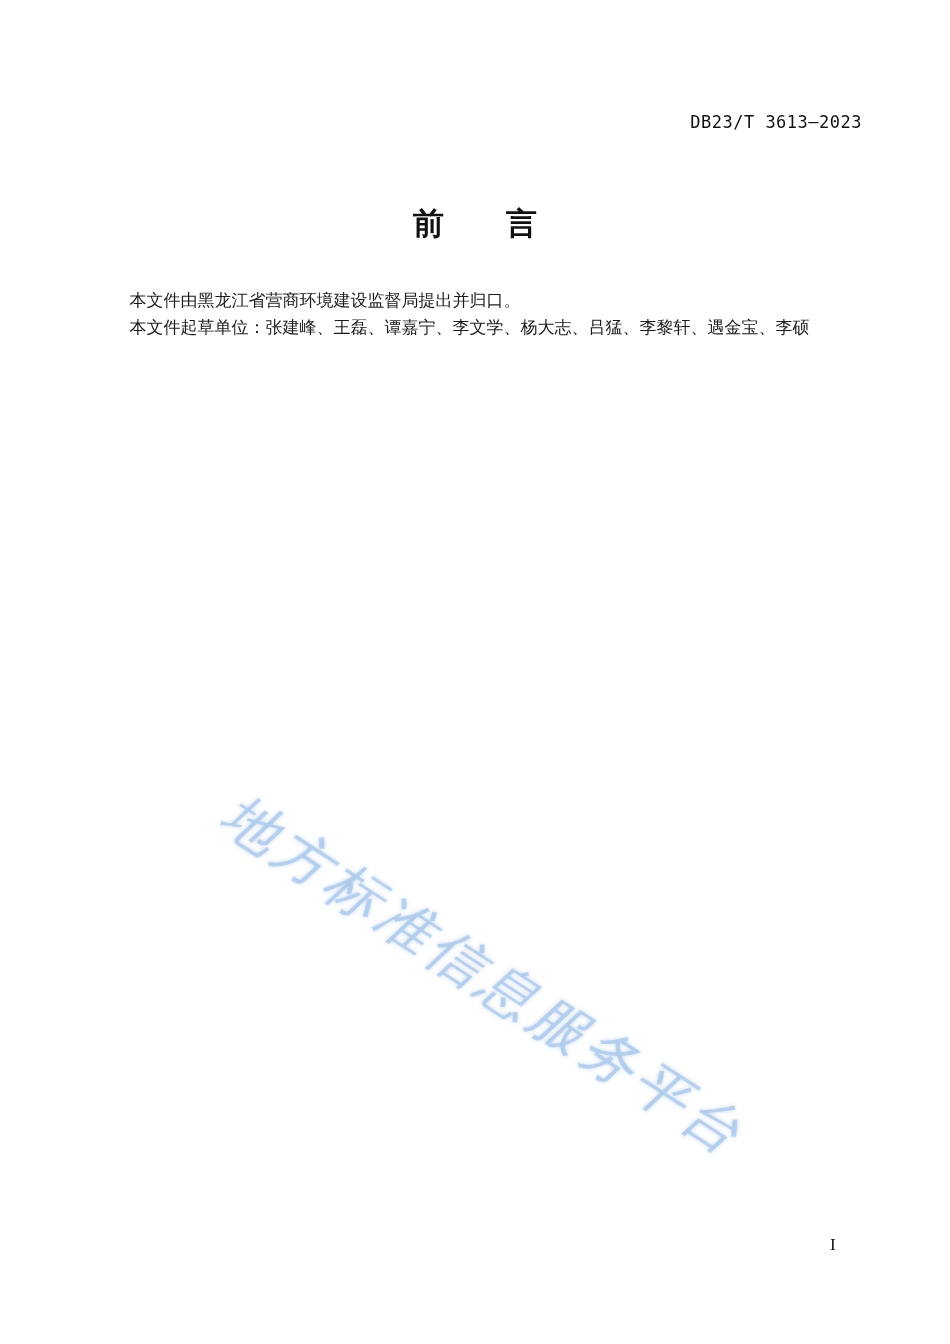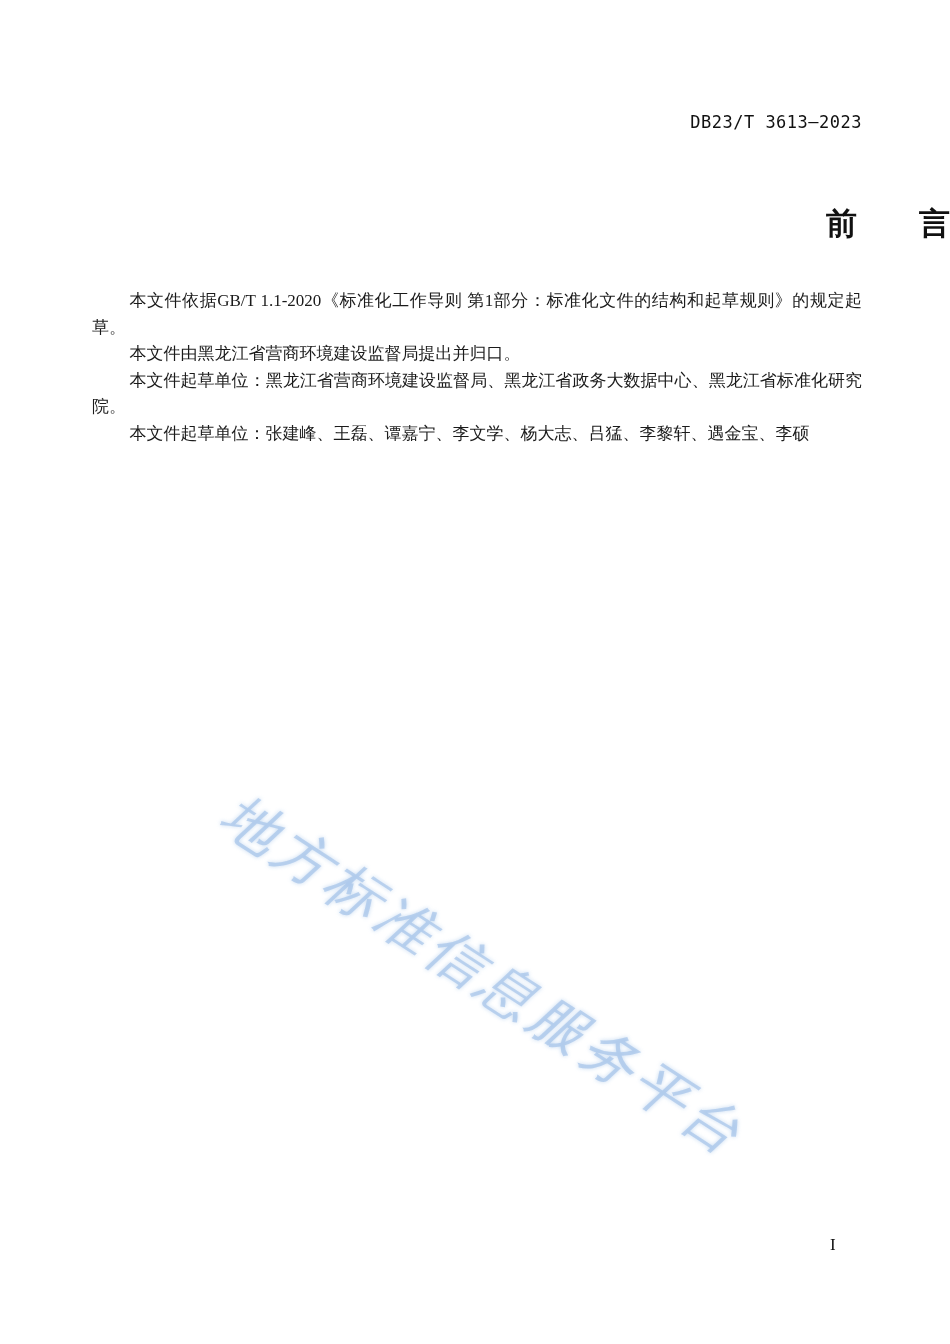--- a/index.html
+++ b/index.html
@@ -25,21 +25,21 @@
     letter-spacing: 0.5px;
     color: #111111;
     white-space: nowrap;
   }
   .doc-title {
     position: absolute;
     top: 203px;
     left: 0;
     width: 100%;
     margin: 0;
-    text-align: right;
+    text-align: center;
     font-family: "Liberation Sans", sans-serif;
     font-weight: 700;
     font-size: 31px;
     color: #111111;
     white-space: pre;
   }
   .foreword-body {
     position: absolute;
     top: 288px;
     left: 92px;
@@ -79,23 +79,21 @@
 </head>
 <body>
 
 <div class="page">
 
   <div class="header-code">DB23/T 3613—2023</div>
 
   <h1 class="doc-title">前　　言</h1>
 
   <div class="foreword-body">
-    <p>本文件依据GB/T 1.1-2020《标准化工作导则 第1部分：标准化文件的结构和起草规则》的规定起草。</p>
     <p>本文件由黑龙江省营商环境建设监督局提出并归口。</p>
-    <p>本文件起草单位：黑龙江省营商环境建设监督局、黑龙江省政务大数据中心、黑龙江省标准化研究院。</p>
     <p>本文件起草单位：张建峰、王磊、谭嘉宁、李文学、杨大志、吕猛、李黎轩、遇金宝、李硕</p>
   </div>
 
   <div class="watermark">地方标准信息服务平台</div>
 
   <div class="page-number">I</div>
 
 </div>
 
 </body></html>

